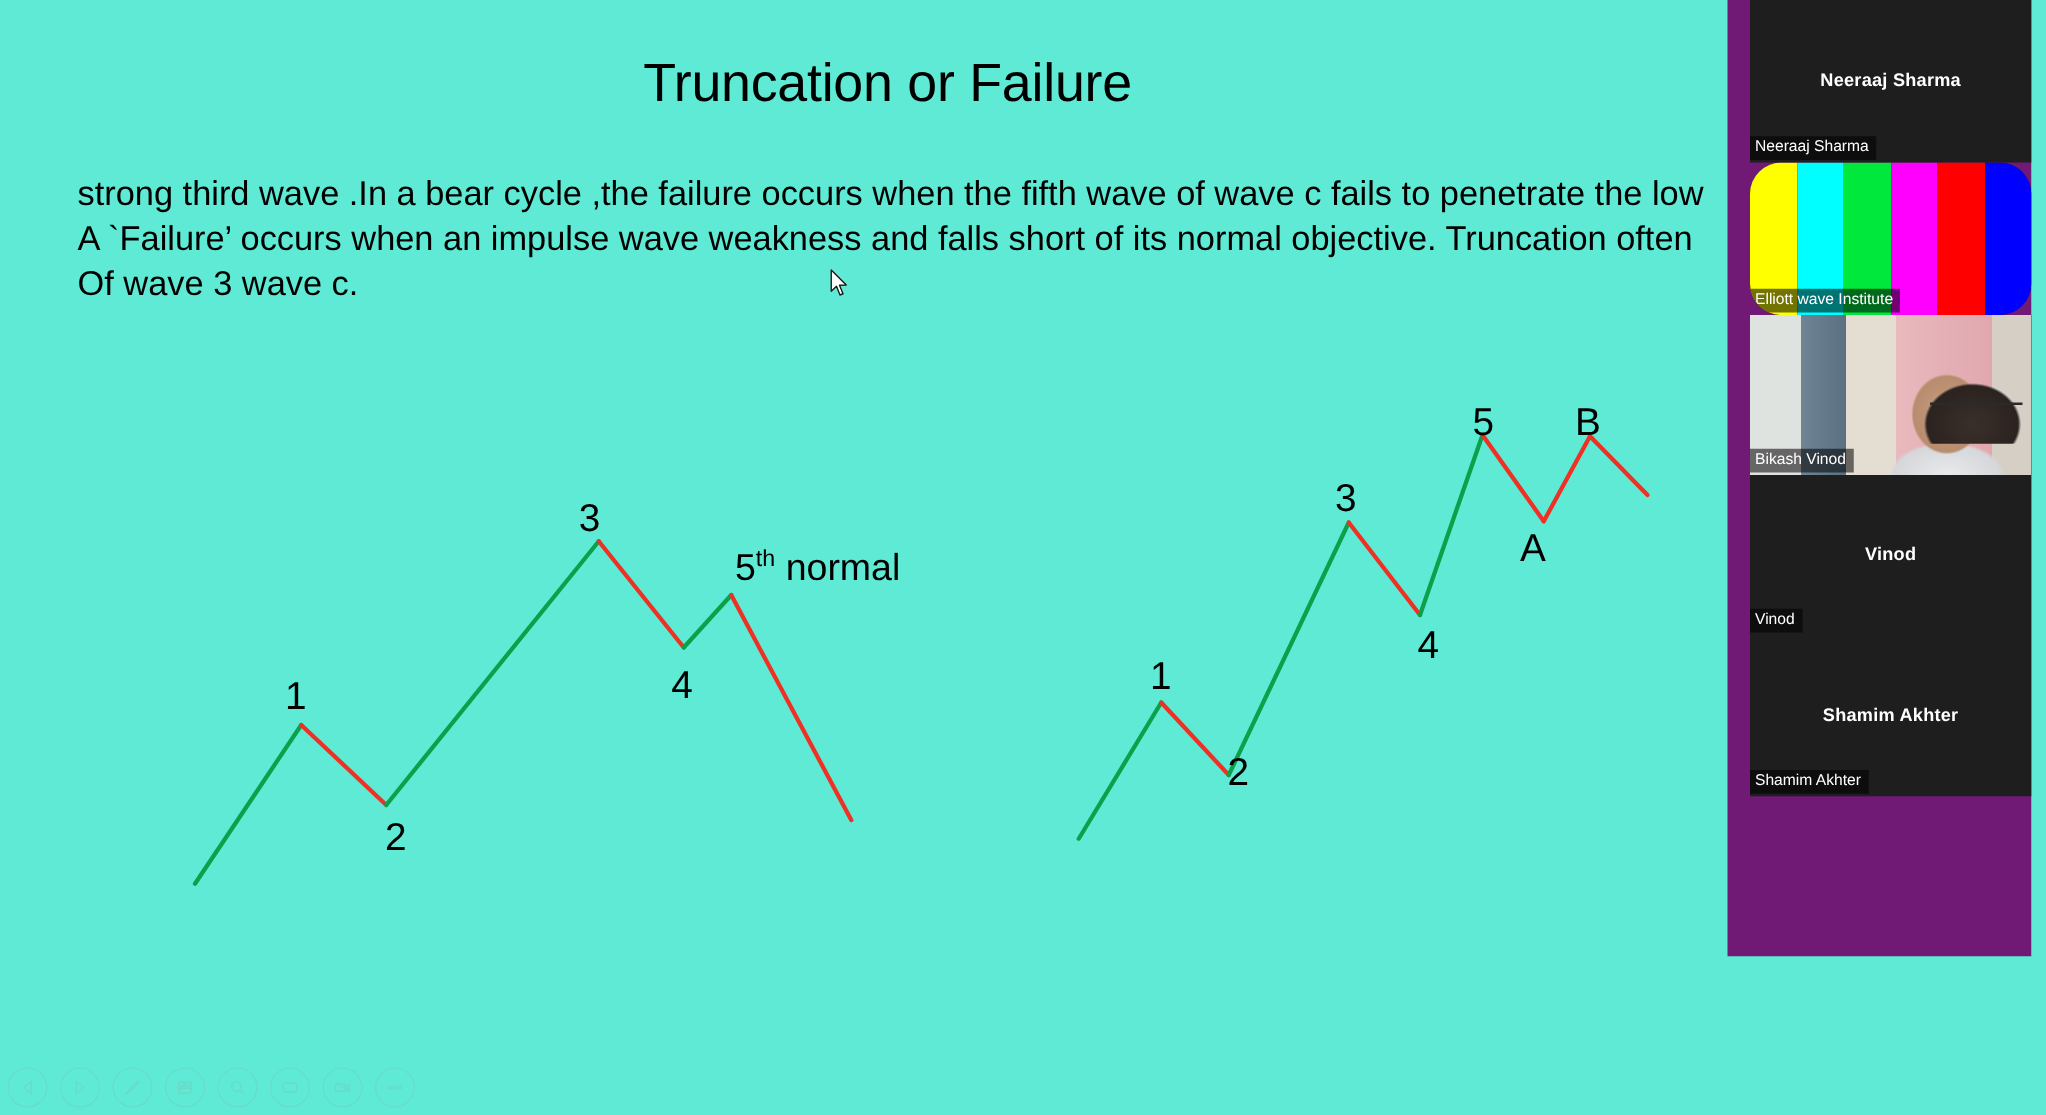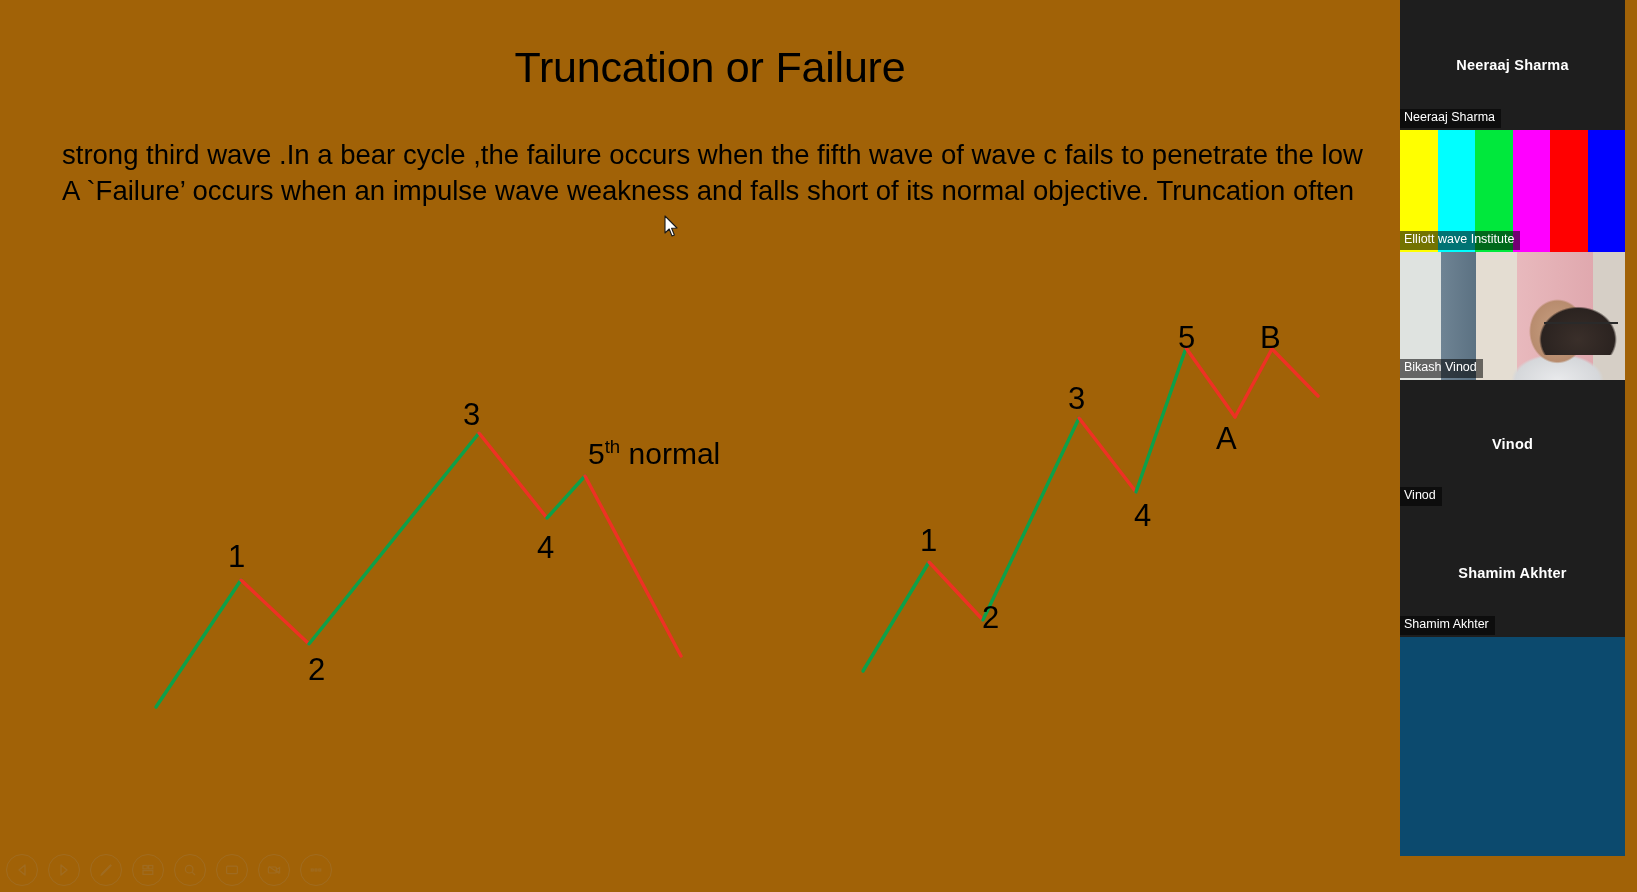--- a/index.html
+++ b/index.html
@@ -16,21 +16,21 @@
     font-family: "Liberation Sans", sans-serif;
     color: #000000;
   }
 
   
   #slide-canvas {
     position: absolute;
     left: 0; top: 0;
     width: 1637px;
     height: 892px;
-    background: #a16207;
+    background: #5eead4;
   }
 
   #slide-title {
     position: absolute;
     left: 0;
     top: 44px;
     width: 1420px;
     text-align: center;
     font-size: 43px;
     font-weight: 400;
@@ -83,24 +83,25 @@
     background: transparent;
   }
   .tb-btn svg { display: block; }
 
   
   #video-rail {
     position: absolute;
     right: 12px;
     top: 0;
     width: 225px;
-    height: 856px;
+    height: 765px;
     display: flex;
     flex-direction: column;
-    background: #0c4a6e;
+    background: #701a75;
+    padding-left: 18px;
   }
   .video-tile {
     position: relative;
     width: 100%;
     flex: 0 0 auto;
     overflow: hidden;
     background: #222222;
   }
   .video-tile.t-dark { background: #1e1e1e; }
 
@@ -167,20 +168,21 @@
 </head>
 <body>
 
 <div id="slide-canvas">
 
   <div id="slide-title">Truncation or Failure</div>
 
   <div id="slide-body">
     <div class="body-line">strong third wave .In a bear cycle ,the failure occurs when the fifth wave of wave c fails to penetrate the low</div>
     <div class="body-line">A `Failure’ occurs when an impulse wave weakness  and falls short of its normal objective. Truncation often</div>
+    <div class="body-line">Of wave 3 wave c.</div>
   </div>
 
   <div id="wave-charts">
       <svg width="1637" height="892" viewBox="0 0 1637 892" style="position: absolute; left: 0px; top: 0px;">
         <line x1="156" y1="707" x2="241" y2="580" stroke="#0da04a" stroke-width="3.4" stroke-linecap="round"></line>
         <line x1="241" y1="580" x2="309" y2="644" stroke="#ee3124" stroke-width="3.4" stroke-linecap="round"></line>
         <line x1="309" y1="644" x2="479" y2="433" stroke="#0da04a" stroke-width="3.4" stroke-linecap="round"></line>
         <line x1="479" y1="433" x2="547" y2="518" stroke="#ee3124" stroke-width="3.4" stroke-linecap="round"></line>
         <line x1="547" y1="518" x2="585" y2="476" stroke="#0da04a" stroke-width="3.4" stroke-linecap="round"></line>
         <line x1="585" y1="476" x2="681" y2="656" stroke="#ee3124" stroke-width="3.4" stroke-linecap="round"></line>
@@ -271,21 +273,21 @@
     <path d="M1 1 L1 18 L5.2 14 L8 21 L10.4 20 L7.6 13.2 L13 13 Z" fill="#ffffff" stroke="#1a1a1a" stroke-width="1.1" stroke-linejoin="round"></path>
   </svg>
 
 </div>
 
 <div id="video-rail">
     <div class="video-tile t-dark" style="height: 130px;">
       <div class="tile-centername">Neeraaj Sharma</div>
       <div class="tile-namebadge">Neeraaj Sharma</div>
     </div>
-    <div class="video-tile" style="height: 122px;">
+    <div class="video-tile" style="height: 122px; border-radius: 25px;">
       <div class="colorbars">
         <i style="background: rgb(255, 255, 0);"></i>
         <i style="background: rgb(0, 255, 255);"></i>
         <i style="background: rgb(0, 232, 60);"></i>
         <i style="background: rgb(255, 0, 255);"></i>
         <i style="background: rgb(255, 0, 0);"></i>
         <i style="background: rgb(0, 0, 255);"></i>
       </div>
       <div class="tile-namebadge">Elliott wave Institute</div>
     </div>

